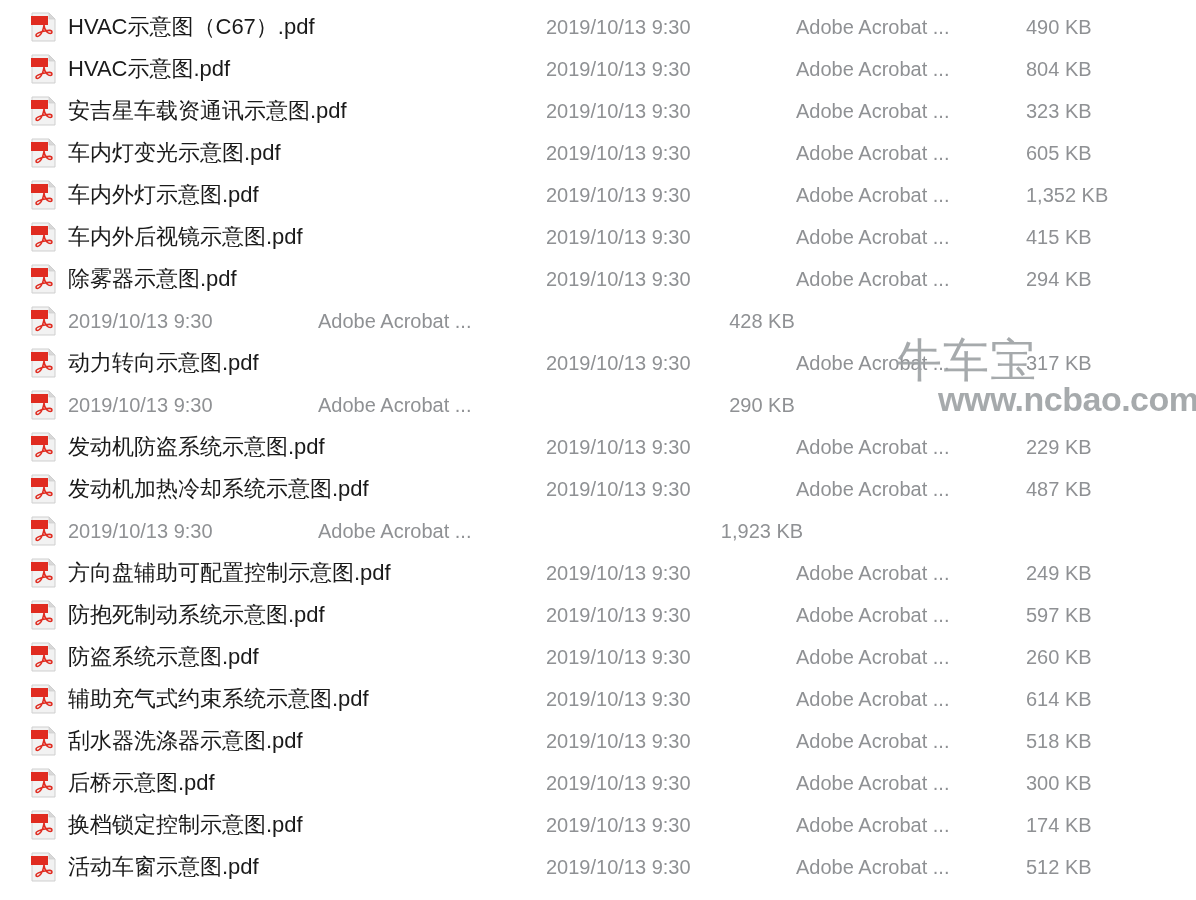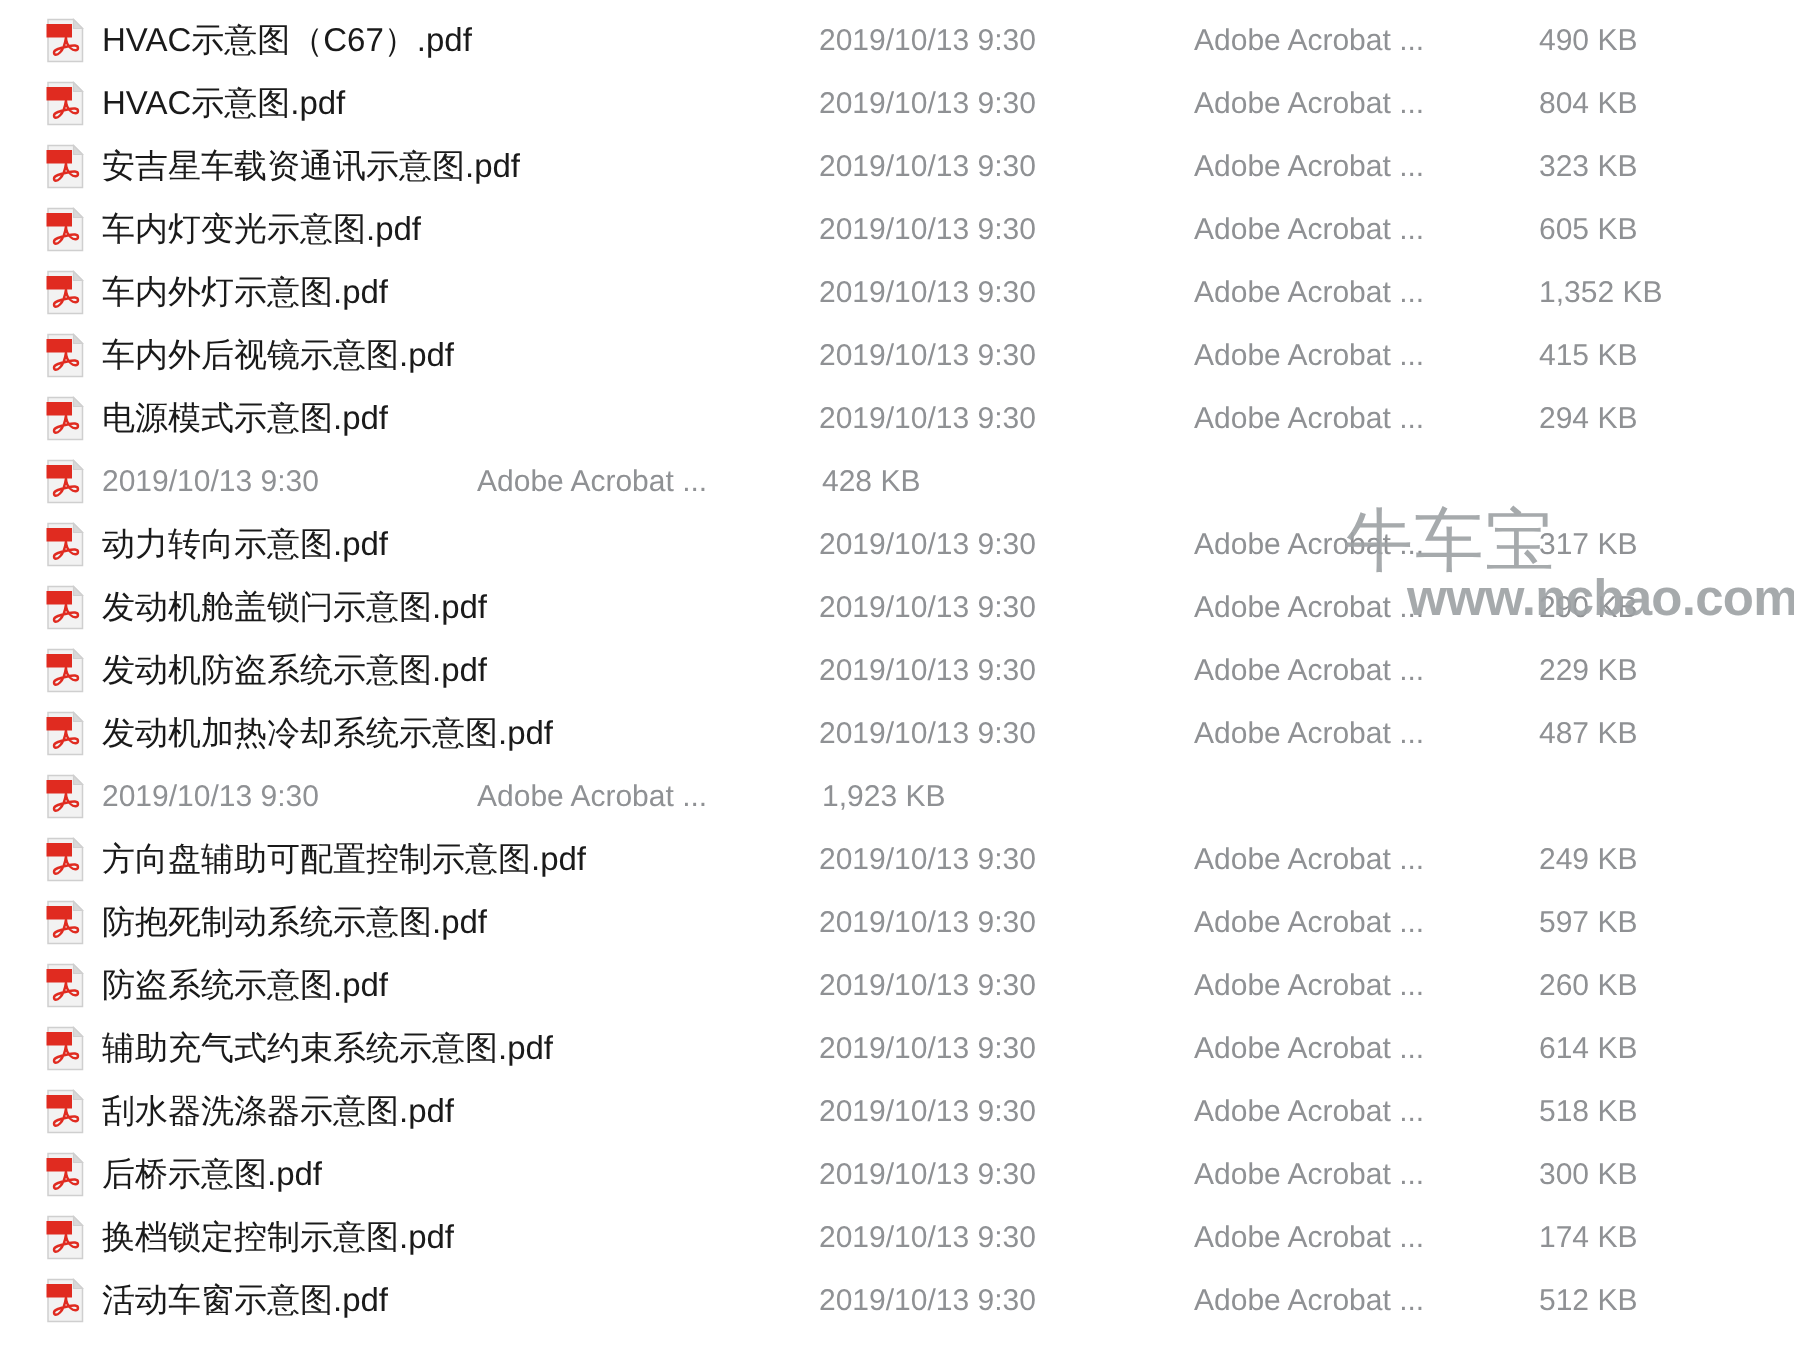--- a/index.html
+++ b/index.html
@@ -67,21 +67,21 @@
     color: #8f9194;
     white-space: nowrap;
     line-height: 1.2;
   }
 
   
   .col-size {
     flex: 1 1 auto;
     font-size: 20px;
     color: #8f9194;
-    text-align: left;
+    text-align: center;
     padding-right: 32px;
     white-space: nowrap;
     line-height: 1.2;
   }
 
   
   .watermark {
     position: absolute;
     pointer-events: none;
     color: #9fa3a6;
@@ -195,21 +195,21 @@
     </div>
     <div class="file-row">
       <span class="pdf-icon">
         <svg viewBox="0 0 28 30" xmlns="http://www.w3.org/2000/svg">
           <path d="M2 1 H19 L25 7 V29 H2 Z" fill="#F2F2F2" stroke="#cfcfcf" stroke-width="1"></path>
           <path d="M19 1 L25 7 H19 Z" fill="#D8D8D8" stroke="#cfcfcf" stroke-width="0.8"></path>
           <rect x="1" y="4" width="17" height="9" fill="#E02B20"></rect>
           <path d="M14 13 C14 13 13 20 10 23 C8 25 6 25 6 23 C6 21 10 20 15 19 C19 18 22 18 22 20 C22 22 19 22 17 20 C15 18 14 15 14 13 Z" fill="none" stroke="#E02B20" stroke-width="1.6" stroke-linejoin="round" stroke-linecap="round"></path>
         </svg>
       </span>
-      <span class="col-name">电源模式示意图.pdf</span>
+      <span class="col-name">除雾器示意图.pdf</span>
       <span class="col-date">2019/10/13 9:30</span>
       <span class="col-type">Adobe Acrobat ...</span>
       <span class="col-size">294 KB</span>
     </div>
     <div class="file-row">
       <span class="pdf-icon">
         <svg viewBox="0 0 28 30" xmlns="http://www.w3.org/2000/svg">
           <path d="M2 1 H19 L25 7 V29 H2 Z" fill="#F2F2F2" stroke="#cfcfcf" stroke-width="1"></path>
           <path d="M19 1 L25 7 H19 Z" fill="#D8D8D8" stroke="#cfcfcf" stroke-width="0.8"></path>
           <rect x="1" y="4" width="17" height="9" fill="#E02B20"></rect>
@@ -236,21 +236,20 @@
     </div>
     <div class="file-row">
       <span class="pdf-icon">
         <svg viewBox="0 0 28 30" xmlns="http://www.w3.org/2000/svg">
           <path d="M2 1 H19 L25 7 V29 H2 Z" fill="#F2F2F2" stroke="#cfcfcf" stroke-width="1"></path>
           <path d="M19 1 L25 7 H19 Z" fill="#D8D8D8" stroke="#cfcfcf" stroke-width="0.8"></path>
           <rect x="1" y="4" width="17" height="9" fill="#E02B20"></rect>
           <path d="M14 13 C14 13 13 20 10 23 C8 25 6 25 6 23 C6 21 10 20 15 19 C19 18 22 18 22 20 C22 22 19 22 17 20 C15 18 14 15 14 13 Z" fill="none" stroke="#E02B20" stroke-width="1.6" stroke-linejoin="round" stroke-linecap="round"></path>
         </svg>
       </span>
-      <span class="col-name">发动机舱盖锁闩示意图.pdf</span>
       <span class="col-date">2019/10/13 9:30</span>
       <span class="col-type">Adobe Acrobat ...</span>
       <span class="col-size">290 KB</span>
     </div>
     <div class="file-row">
       <span class="pdf-icon">
         <svg viewBox="0 0 28 30" xmlns="http://www.w3.org/2000/svg">
           <path d="M2 1 H19 L25 7 V29 H2 Z" fill="#F2F2F2" stroke="#cfcfcf" stroke-width="1"></path>
           <path d="M19 1 L25 7 H19 Z" fill="#D8D8D8" stroke="#cfcfcf" stroke-width="0.8"></path>
           <rect x="1" y="4" width="17" height="9" fill="#E02B20"></rect>

